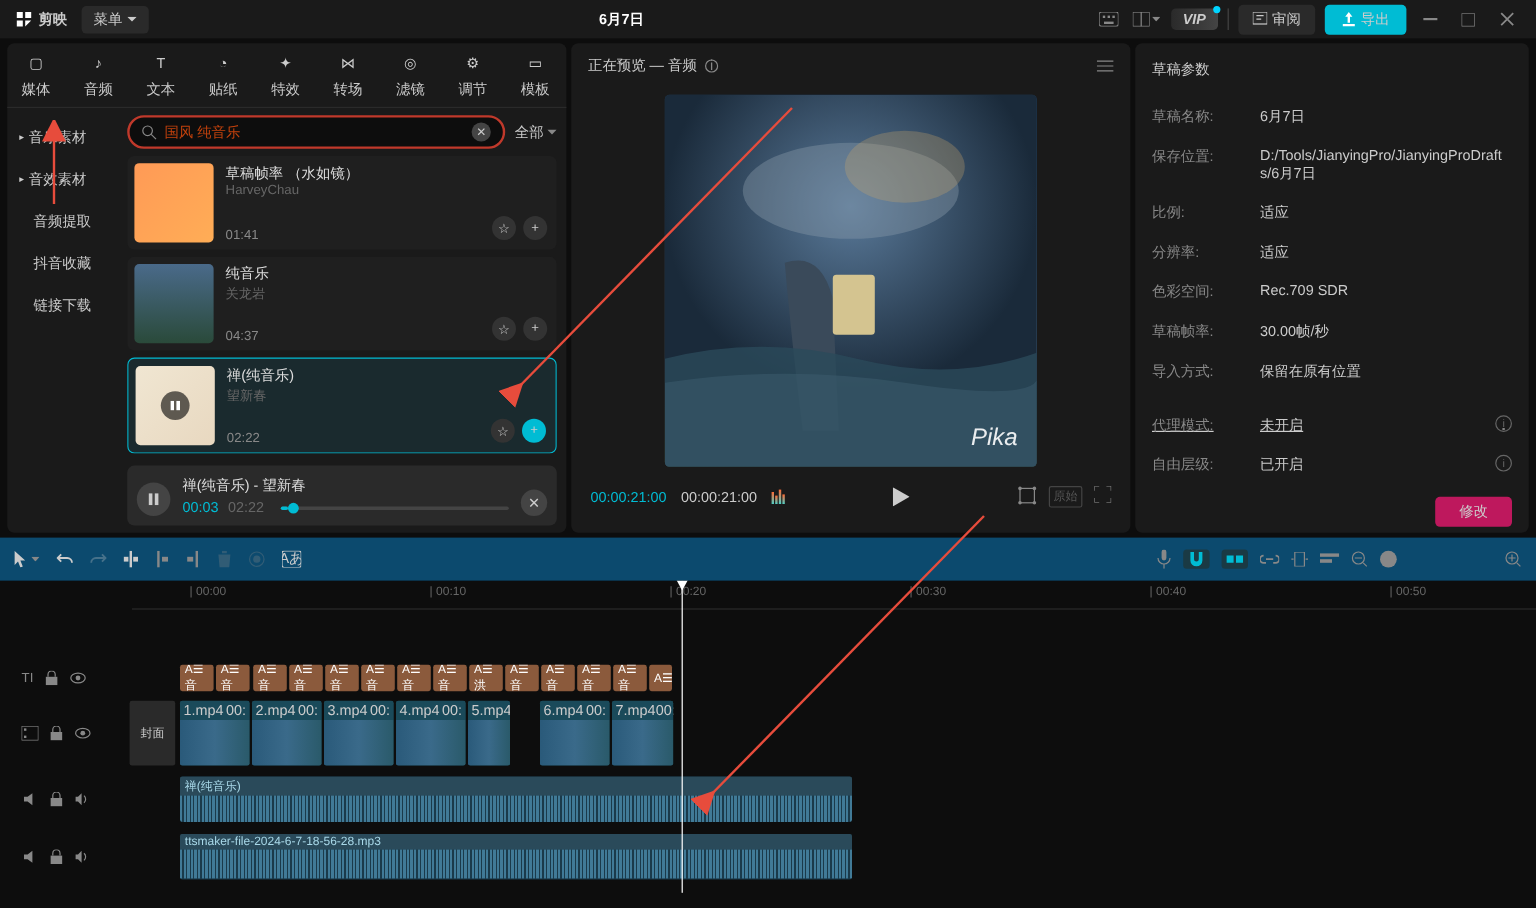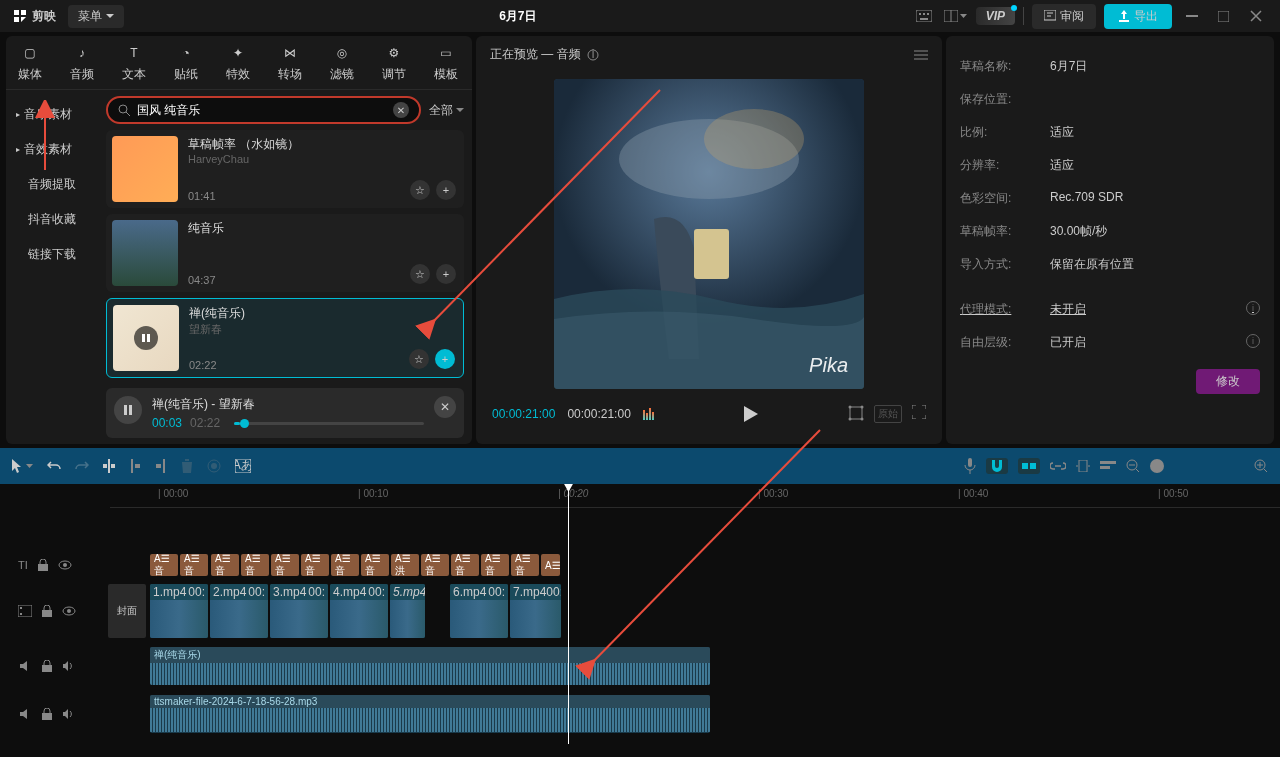--- a/index.html
+++ b/index.html
@@ -21,39 +21,39 @@
 .tab{display:flex;flex-direction:column;align-items:center;gap:2px;cursor:pointer;color:#888}
 .tab.active{color:#00bcd4}
 .tab-icon{width:22px;height:22px;display:flex;align-items:center;justify-content:center}
 .panel-body{display:flex;flex:1;overflow:hidden}
 .side-cat{width:92px;padding:8px 0;display:flex;flex-direction:column;gap:2px}
 .cat-item{padding:8px 10px;cursor:pointer;color:#aaa;display:flex;align-items:center;gap:4px}
 .cat-item.active{color:#00bcd4}
 .list-area{flex:1;padding:6px 8px;display:flex;flex-direction:column;gap:6px;overflow:hidden}
 .search-row{display:flex;align-items:center;gap:8px}
 .search-box{flex:1;background:#0d0d0d;border:2px solid #c0392b;border-radius:14px;padding:4px 10px;display:flex;align-items:center;gap:6px;position:relative}
-.search-input{background:none;border:none;outline:none;color:#ffffff;flex:1}
+.search-input{background:none;border:none;outline:none;color:#c2410c;flex:1}
 .clear-x{width:16px;height:16px;background:#444;border-radius:50%;display:flex;align-items:center;justify-content:center;cursor:pointer;font-size:10px}
 .filter-all{display:flex;align-items:center;gap:3px;cursor:pointer}
 .music-list{display:flex;flex-direction:column;gap:6px;overflow:hidden}
 .music-item{display:flex;gap:10px;padding:6px;border-radius:6px;background:#1f1f1f;position:relative}
 .music-item.selected{border:1px solid #00bcd4;background:#1a2a2e}
 .thumb{width:66px;height:66px;border-radius:4px;background:#555;flex-shrink:0;position:relative;display:flex;align-items:center;justify-content:center;overflow:hidden}
 .thumb.t1{background:linear-gradient(135deg,#ff9a56,#ffad56);}
 .thumb.t2{background:linear-gradient(180deg,#4a6a8a,#2a4a3a)}
 .thumb.t3{background:linear-gradient(135deg,#f0e6d2,#e8d8c0)}
 .play-overlay{position:absolute;width:24px;height:24px;background:rgba(0,0,0,.6);border-radius:50%;display:flex;align-items:center;justify-content:center}
 .music-info{flex:1;display:flex;flex-direction:column;justify-content:space-between}
 .music-title{color:#ddd;font-size:12px}
 .music-artist{color:#666;font-size:11px}
 .music-dur{color:#888;font-size:11px}
 .music-actions{position:absolute;right:8px;bottom:8px;display:flex;gap:6px}
 .act-btn{width:20px;height:20px;background:#333;border-radius:50%;display:flex;align-items:center;justify-content:center;cursor:pointer;font-size:11px}
 .act-btn.add{background:#00bcd4}
-.player-bar{background:#2a2a2a;border-radius:6px;padding:8px;display:flex;align-items:flex-start;gap:10px;margin-top:auto}
+.player-bar{background:#2a2a2a;border-radius:6px;padding:8px;display:flex;align-items:flex-end;gap:10px;margin-top:auto}
 .play-btn{width:28px;height:28px;background:#444;border-radius:50%;display:flex;align-items:center;justify-content:center;cursor:pointer}
 .player-info{flex:1}
 .player-title{color:#ddd}
 .player-time{display:flex;gap:8px;align-items:center;margin-top:3px}
 .pt-cur{color:#00bcd4}
 .pt-total{color:#666}
 .progress{flex:1;height:3px;background:#444;border-radius:2px;position:relative;margin-left:6px}
 .progress-fill{position:absolute;left:0;top:0;height:100%;width:3%;background:#00bcd4;border-radius:2px}
 .progress-dot{position:absolute;left:3%;top:-3px;width:9px;height:9px;background:#00bcd4;border-radius:50%}
 .close-player{width:22px;height:22px;background:#444;border-radius:50%;display:flex;align-items:center;justify-content:center;cursor:pointer}
@@ -69,21 +69,21 @@
 .eq-icon{display:flex;gap:1px;align-items:flex-end}
 .eq-bar{width:2px;background:linear-gradient(180deg,#ff6b35,#4ecdc4)}
 .play-center{cursor:pointer}
 .pc-right{display:flex;gap:10px}
 .props-panel{width:328px;background:#1a1a1a;border-radius:6px;margin:4px 6px 4px 2px;padding:14px}
 .props-title{color:#ccc;margin-bottom:14px}
 .prop-row{display:flex;padding:8px 0;align-items:flex-start}
 .prop-label{width:90px;color:#888}
 .prop-value{flex:1;color:#ccc;word-break:break-all}
 .prop-info{width:14px;height:14px;border:1px solid #666;border-radius:50%;display:flex;align-items:center;justify-content:center;font-size:9px;color:#666;cursor:pointer}
-.modify-btn{background:#701a75;border-radius:4px;padding:4px 20px;float:right;margin-top:10px;cursor:pointer}
+.modify-btn{background:#be185d;border-radius:4px;padding:4px 20px;float:right;margin-top:10px;cursor:pointer}
 .toolbar{height:36px;display:flex;align-items:center;padding:0 12px;gap:16px;background:#0c4a6e;justify-content:space-between}
 .tl-left{display:flex;align-items:center;gap:14px}
 .tl-right{display:flex;align-items:center;gap:10px}
 .tool-btn{cursor:pointer;color:#888;display:flex;align-items:center}
 .tool-btn.active{color:#00bcd4;background:#1a3a44;padding:2px 4px;border-radius:3px}
 .timeline{height:271px;background:#0d0d0d;position:relative;overflow:hidden}
 .ruler{height:24px;position:relative;margin-left:110px;border-bottom:1px solid #2a2a2a}
 .ruler-mark{position:absolute;top:4px;color:#666;font-size:10px}
 .tracks{position:relative;margin-left:0}
 .track-row{height:48px;display:flex;align-items:center;position:relative}
@@ -269,20 +269,21 @@
   <div class="music-actions">
                 <div class="act-btn">☆</div>
                 <div class="act-btn ">+</div>
               </div>
             </div>
             <div class="music-item">
               <div class="thumb t2"></div>
   <div class="music-info">
                 <div>
                   <div class="music-title">纯音乐</div>
+                  <div class="music-artist">关龙岩</div>
                 </div>
                 <div class="music-dur">04:37</div>
               </div>
   <div class="music-actions">
                 <div class="act-btn">☆</div>
                 <div class="act-btn ">+</div>
               </div>
             </div>
             <div class="music-item selected">
               <div class="thumb t3">
@@ -395,27 +396,29 @@
         <div>
             <svg width="14" height="14">
               <path fill="none" stroke="#888" d="M0 4V0h4M10 0h4v4M14 10v4h-4M4 14H0v-4"></path>
             </svg>
           </div>
       </div>
     </div>
   </div>
 
   <div class="props-panel">
+    <div class="props-title">草稿参数</div>
     <div id="props-rows">
         <div class="prop-row">
           <div class="prop-label">草稿名称:</div>
           <div class="prop-value">6月7日</div>
         </div>
         <div class="prop-row">
           <div class="prop-label">保存位置:</div>
+          <div class="prop-value">D:/Tools/JianyingPro/JianyingProDrafts/6月7日</div>
         </div>
         <div class="prop-row">
           <div class="prop-label">比例:</div>
           <div class="prop-value">适应</div>
         </div>
         <div class="prop-row">
           <div class="prop-label">分辨率:</div>
           <div class="prop-value">适应</div>
         </div>
         <div class="prop-row">
@@ -556,21 +559,21 @@
         </svg>
       </div>
   </div>
 </div>
 
 <div class="timeline">
   <div class="playhead"></div>
   <div class="ruler" id="ruler">
       <span class="ruler-mark" style="left: 48px;">| 00:00</span>
       <span class="ruler-mark" style="left: 248px;">| 00:10</span>
-      <span class="ruler-mark" style="left: 448px; font-style: italic;">| 00:20</span>
+      <span class="ruler-mark" style="left: 448px;">| 00:20</span>
       <span class="ruler-mark" style="left: 648px;">| 00:30</span>
       <span class="ruler-mark" style="left: 848px;">| 00:40</span>
       <span class="ruler-mark" style="left: 1048px;">| 00:50</span>
     </div>
   <div class="tracks">
     <div style="height:42px"></div>
     <div class="track-row text">
       <div class="track-head">
         <span style="font-size:11px;color:#888">TI</span>
         <svg width="10" height="12">
@@ -638,21 +641,21 @@
             </div>
             <div class="clip-thumb"></div>
           </div>
           <div class="video-clip" style="left: 230px; width: 58px;">
             <div class="clip-label">
               <span>4.mp4</span>
               <span>00:</span>
             </div>
             <div class="clip-thumb"></div>
           </div>
-          <div class="video-clip" style="left: 290px; width: 35px; font-style: italic;">
+          <div class="video-clip" style="left: 290px; width: 35px;">
             <div class="clip-label">
               <span>5.mp4</span>
               <span>00:</span>
             </div>
             <div class="clip-thumb"></div>
           </div>
           <div class="video-clip" style="left: 350px; width: 58px;">
             <div class="clip-label">
               <span>6.mp4</span>
               <span>00:</span>

